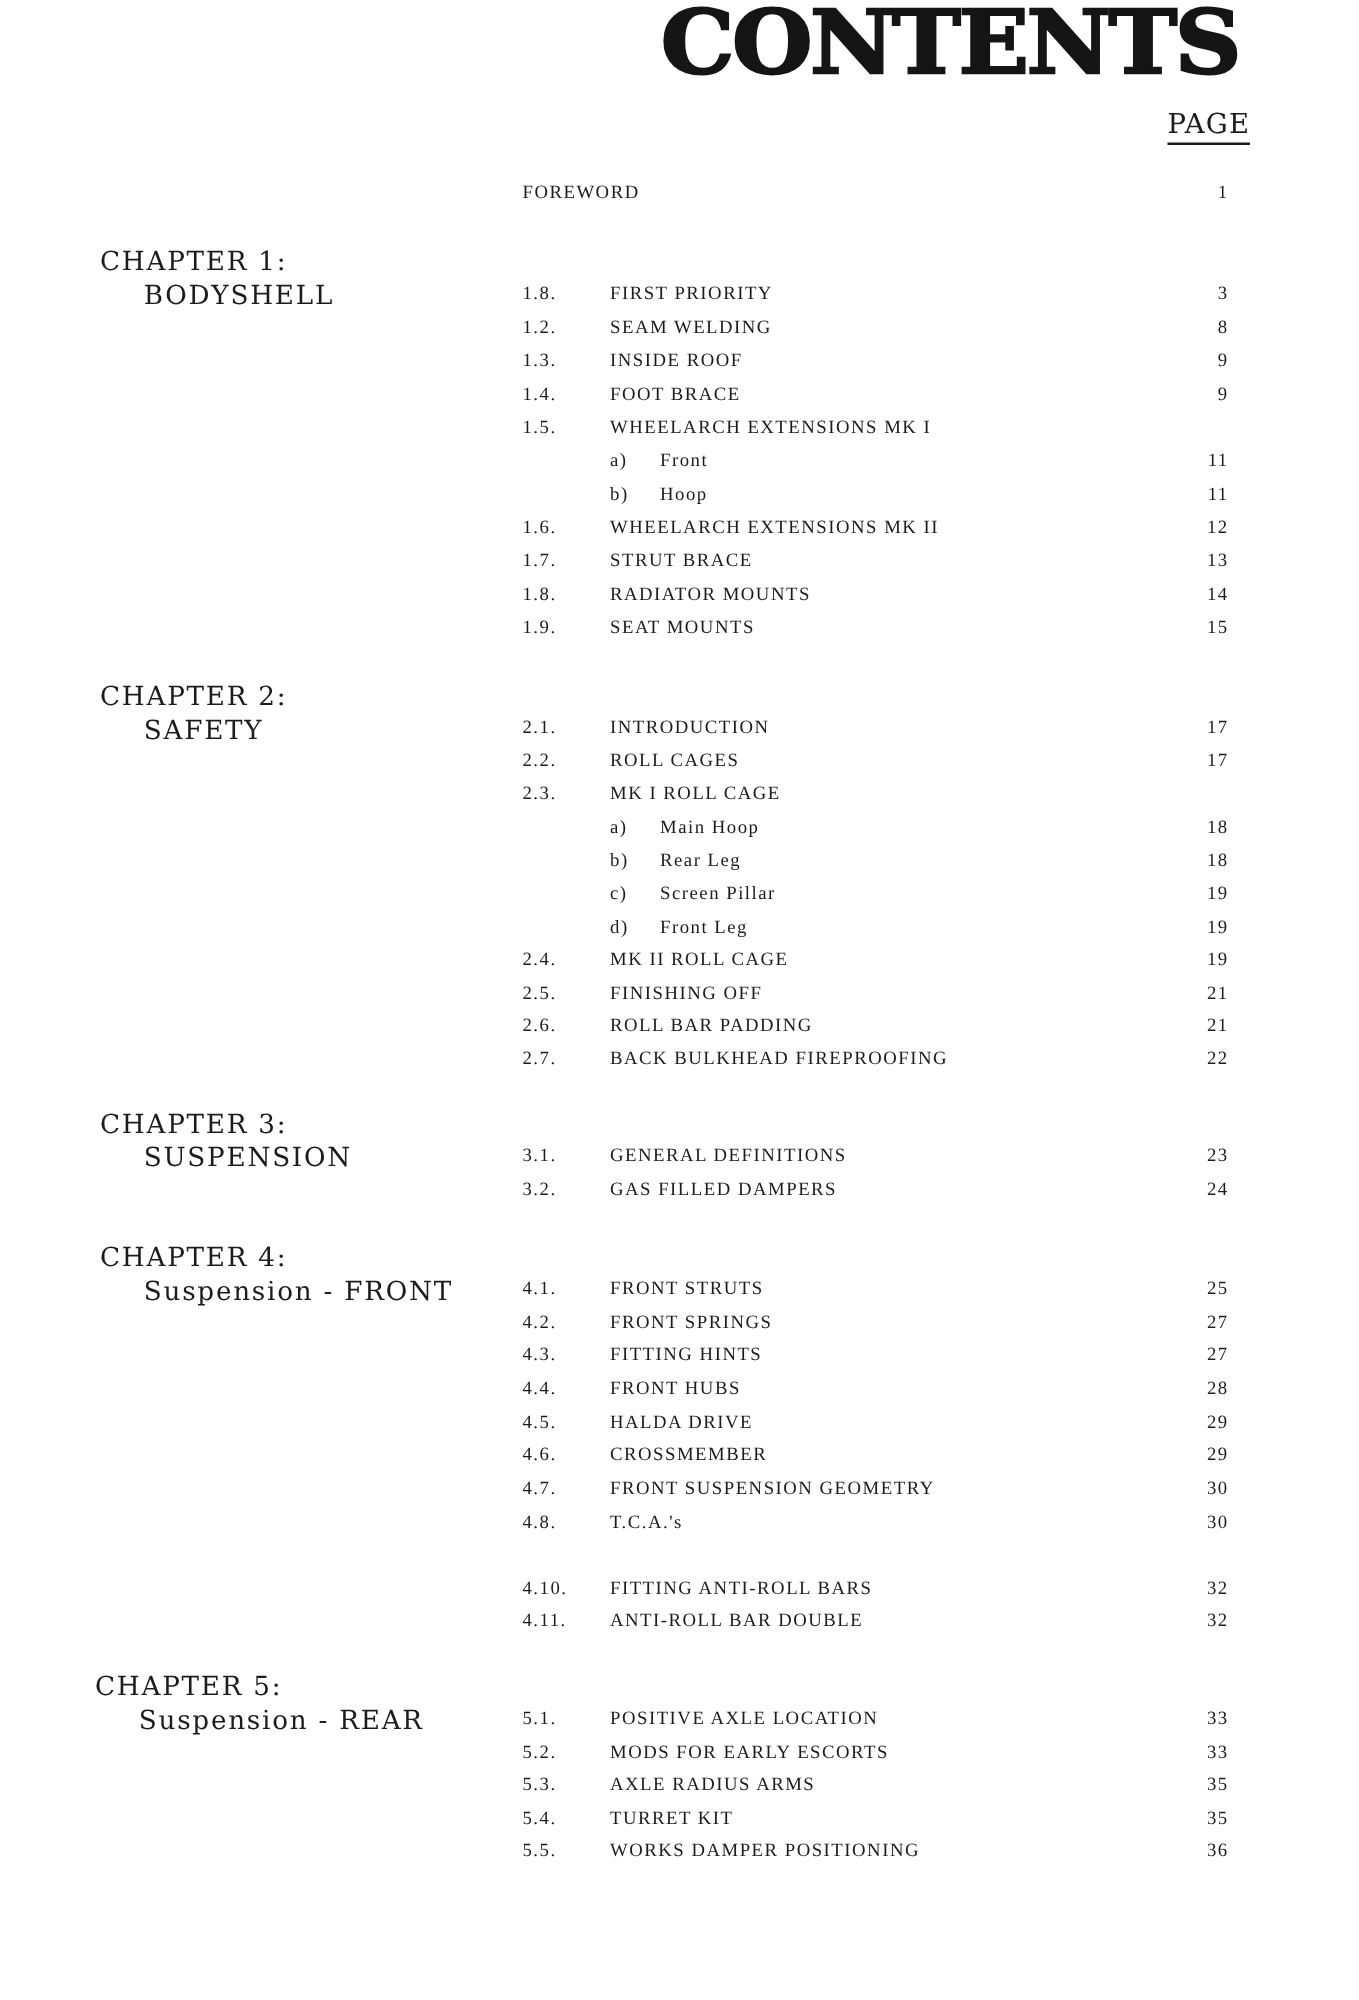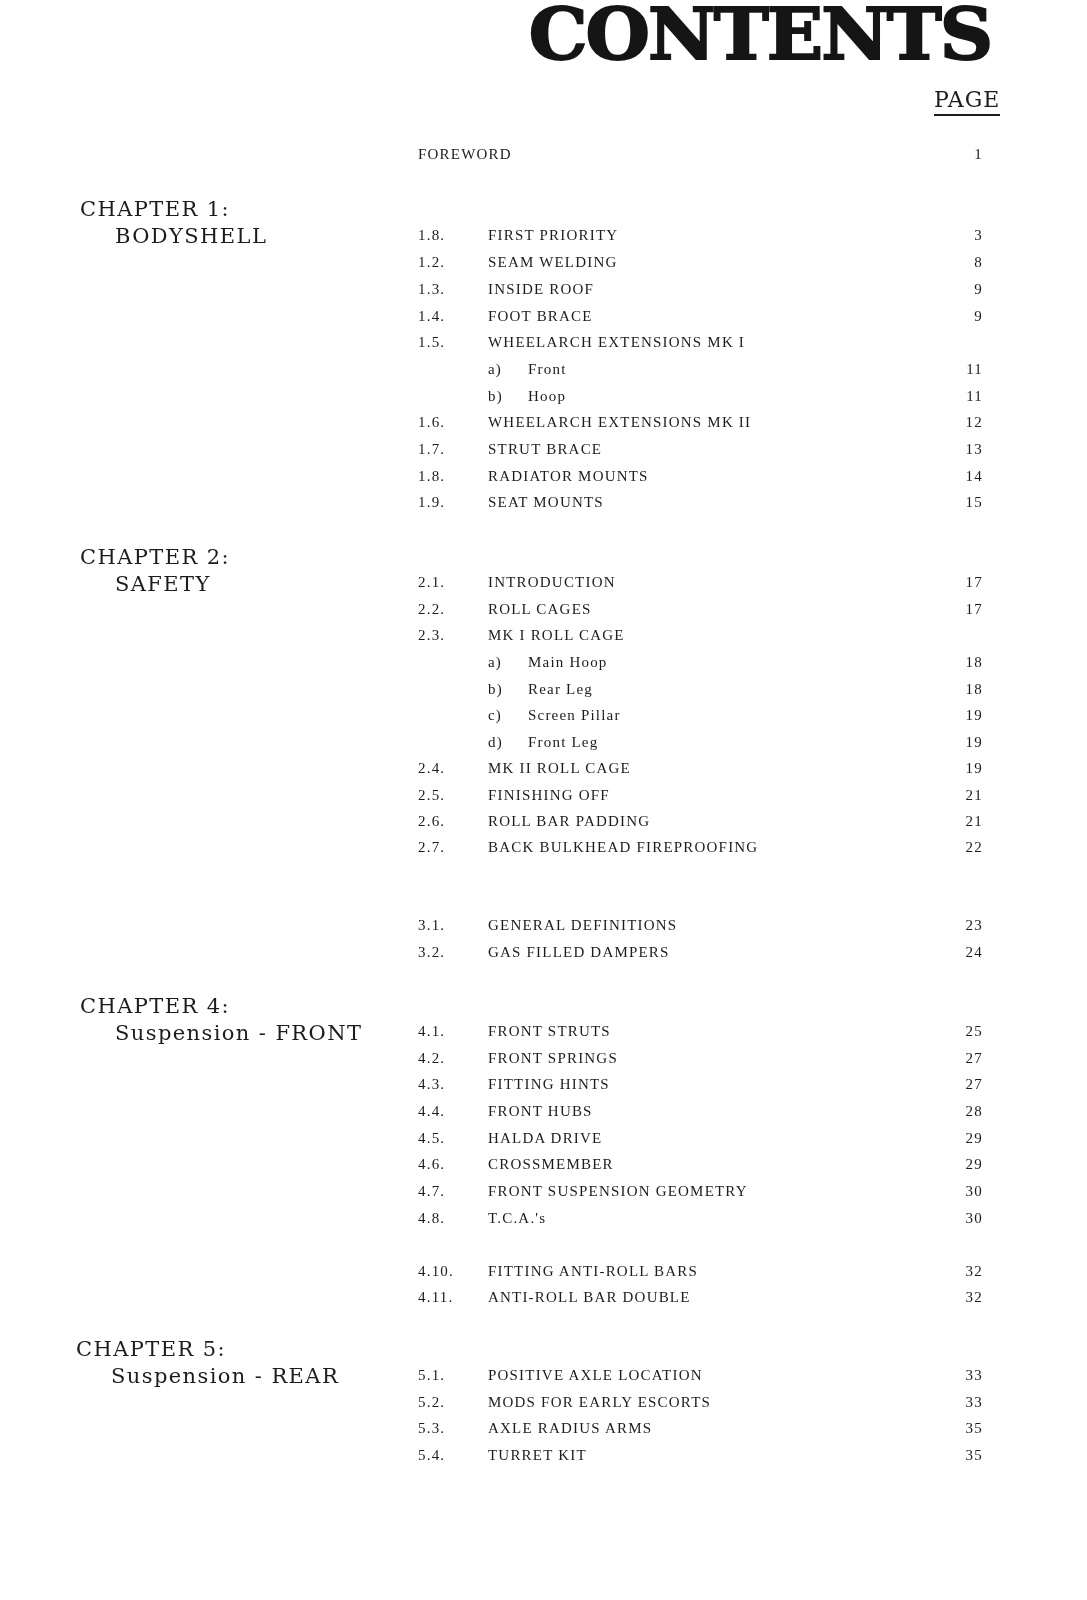--- a/index.html
+++ b/index.html
@@ -187,20 +187,24 @@
       <span class="num">2.6.</span>
       <span class="label">ROLL BAR PADDING</span>
       <span class="pg">21</span>
     </div>
   <div class="row" style="top:834px">
       <span class="num">2.7.</span>
       <span class="label">BACK BULKHEAD FIREPROOFING</span>
       <span class="pg">22</span>
     </div>
 
+  <div class="chapter" style="top:886px">
+    <span>CHAPTER 3:</span>
+    <span class="ch-sub">SUSPENSION</span>
+  </div>
   <div class="row" style="top:912px">
       <span class="num">3.1.</span>
       <span class="label">GENERAL DEFINITIONS</span>
       <span class="pg">23</span>
     </div>
   <div class="row" style="top:939px">
       <span class="num">3.2.</span>
       <span class="label">GAS FILLED DAMPERS</span>
       <span class="pg">24</span>
     </div>
@@ -277,14 +281,19 @@
   <div class="row" style="top:1415px">
       <span class="num">5.3.</span>
       <span class="label">AXLE RADIUS ARMS</span>
       <span class="pg">35</span>
     </div>
   <div class="row" style="top:1442px">
       <span class="num">5.4.</span>
       <span class="label">TURRET KIT</span>
       <span class="pg">35</span>
     </div>
+  <div class="row" style="top:1468px">
+      <span class="num">5.5.</span>
+      <span class="label">WORKS DAMPER POSITIONING</span>
+      <span class="pg">36</span>
+    </div>
 
 </div>
 
 </body></html>

